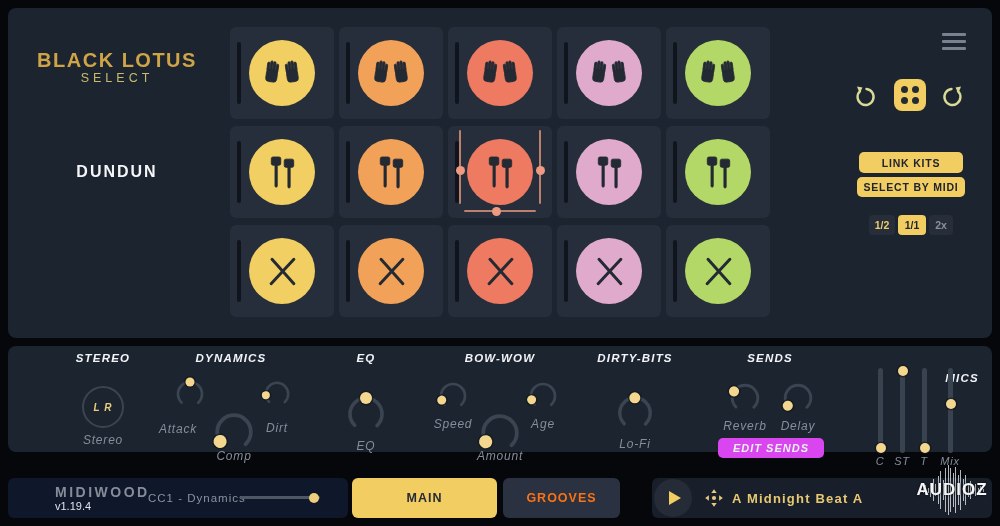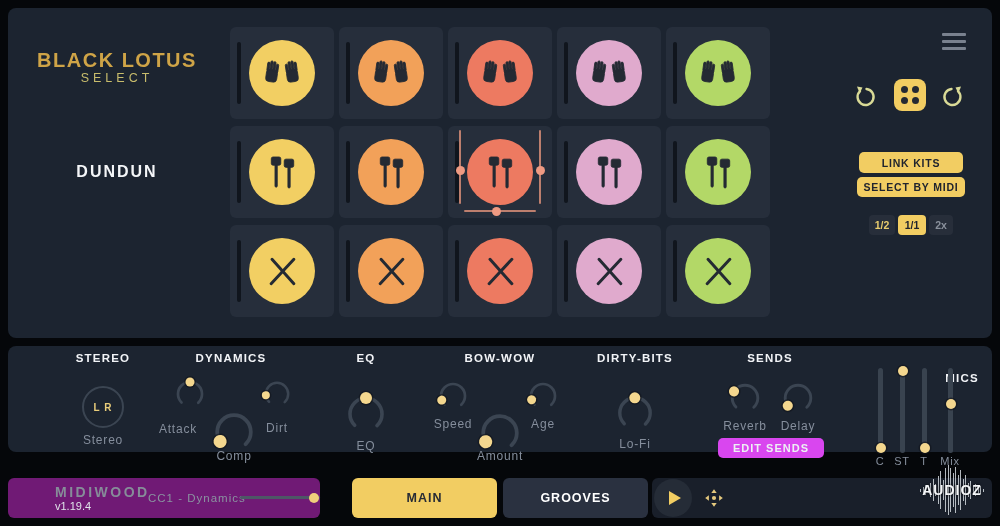--- a/index.html
+++ b/index.html
@@ -36,21 +36,21 @@
   .btn-yellow { position:absolute; background:#f2cd62; border-radius:5px; color:#20242e;
           font-size:10.5px; font-weight:bold; letter-spacing:0.8px; display:flex; align-items:center;
           justify-content:center; cursor:pointer; }
   .chip { position:absolute; top:207px; height:20px; width:26px; background:#272e3a; border-radius:4px;
           color:#e9cd6e; font-size:10.5px; font-weight:bold; display:flex; align-items:center;
           justify-content:center; cursor:pointer; }
   .chip.dim { color:#8a919c; }
   .chip.active { background:#f2cd62; color:#20242e; }
 
   
-  .mixer-panel { left:8px; top:346px; width:984px; height:106px; }
+  .mixer-panel { left:8px; top:346px; width:984px; height:106px;font-style:italic; }
   .hdr { position:absolute; top:6px; transform:translateX(-50%); color:#f2f4f7; font-size:11.5px;
          font-weight:bold; letter-spacing:1.2px; white-space:nowrap; }
   .lbl { position:absolute; transform:translateX(-50%); color:#858e9c; font-size:12px;
          letter-spacing:0.8px; white-space:nowrap; }
   .stereo-circle { position:absolute; left:74px; top:40px; width:42px; height:42px; border-radius:50%;
          border:2px solid #3b4552; display:flex; align-items:center; justify-content:center; cursor:pointer; }
   .stereo-circle span { color:#e9cd7a; font-size:10px; font-weight:bold; letter-spacing:1px; }
   .knob { position:absolute; cursor:pointer; }
   .knob svg.arc { position:absolute; inset:0; width:100%; height:100%; }
   .dot-wrap { position:absolute; inset:0; }
@@ -60,49 +60,49 @@
           border-radius:5px; color:#edf0f4; font-size:11px; font-weight:bold; letter-spacing:1px;
           display:flex; align-items:center; justify-content:center; cursor:pointer; }
   .mic { position:absolute; top:22px; width:5px; height:85px; cursor:pointer; }
   .mic-track { position:absolute; inset:0; background:#39434f; border-radius:3px; }
   .mic-dot { position:absolute; left:-2.5px; width:10px; height:10px; border-radius:50%;
           background:#f4d78e; box-shadow:0 0 0 1.5px rgba(16,20,27,.6); }
 
   
   .footer { position:absolute; left:8px; top:478px; width:984px; height:40px; }
   .f-sec { position:absolute; top:0; height:40px; border-radius:6px; }
-  .info-sec { left:0; width:312px; background:#701a75;text-decoration:underline; }
+  .info-sec { left:0; width:340px; background:#0f172a;text-decoration:underline; }
   .brand { position:absolute; left:47px; top:6px; color:#868d99; font-size:14px; font-weight:bold;
            letter-spacing:2.5px; }
   .version { position:absolute; left:47px; top:22px; color:#dfe3e9; font-size:11px; }
   .cc-label { position:absolute; left:140px; top:14px; color:#8a93a1; font-size:11.5px; letter-spacing:1px; }
   .cc-slider { position:absolute; left:232px; top:18px; width:80px; height:3px; background:#4d5766;
            border-radius:2px; cursor:pointer; }
   .cc-dot { position:absolute; top:-3.5px; width:10px; height:10px; margin-left:-5px; border-radius:50%;
            background:#f0cf7c; }
   .tab { display:flex; align-items:center; justify-content:center; font-size:12.5px; font-weight:bold;
            letter-spacing:1px; cursor:pointer; }
   .tab-main { left:344px; width:145px; background:#f2cd62; color:#272b35; }
-  .tab-grooves { left:495px; width:145px; background:#2a3140; color:#ffffff; }
+  .tab-grooves { left:495px; width:117px; background:#2a3140; color:#f97316; }
   .right-sec { left:644px; width:340px; background:#191f2a; }
   .play-btn { position:absolute; left:2px; top:1px; width:38px; height:38px; border-radius:50%;
            background:#252c37; cursor:pointer; }
   .play-tri { position:absolute; left:15px; top:12px; width:0; height:0; border-left:12px solid #f2cd62;
            border-top:7px solid transparent; border-bottom:7px solid transparent; }
   .dpad { position:absolute; left:52px; top:10px; cursor:pointer; }
   .preset { position:absolute; left:80px; top:0; height:40px; display:flex; align-items:center;
            color:#e7c873; font-size:13px; font-weight:bold; letter-spacing:1.2px; }
 
   
   .watermark { position:absolute; left:908px; top:462px; width:88px; height:56px; z-index:5;
            display:flex; align-items:center; justify-content:center; }
   .wm-bars { position:absolute; inset:0; display:flex; align-items:center; justify-content:center;
            gap:1.5px; opacity:.8; }
   .wm-bars i { display:block; width:1px; background:#dfe5ea; }
-  .wm-text { position:absolute; color:#f4f6f8; font-size:14px; font-weight:bold; letter-spacing:1px;
+  .wm-text { position:absolute; color:#f4f6f8; font-size:17px; font-weight:bold; letter-spacing:1px;
            text-shadow:0 0 3px rgba(0,0,0,.8); }
 </style>
 </head>
 <body>
 
 <div class="stage">
 
   <section class="panel main-panel">
     <div class="title">BLACK LOTUS</div>
     <div class="subtitle">SELECT</div>
@@ -536,20 +536,21 @@
       </div>
       <div class="dpad">
         <svg width="20" height="20" viewBox="0 0 20 20" fill="#e5c97e">
           <circle cx="10" cy="10" r="2.1"></circle>
           <polygon points="10,1.2 7.3,4.9 12.7,4.9"></polygon>
           <polygon points="10,18.8 7.3,15.1 12.7,15.1"></polygon>
           <polygon points="1.2,10 4.9,7.3 4.9,12.7"></polygon>
           <polygon points="18.8,10 15.1,7.3 15.1,12.7"></polygon>
         </svg>
       </div>
+      <div class="preset">A Midnight Beat A</div>
     </div>
   </footer>
 
   <div class="watermark">
     <div class="wm-bars">
         <i style="height: 3px;"></i>
         <i style="height: 6px;"></i>
         <i style="height: 10px;"></i>
         <i style="height: 5px;"></i>
         <i style="height: 14px;"></i>

